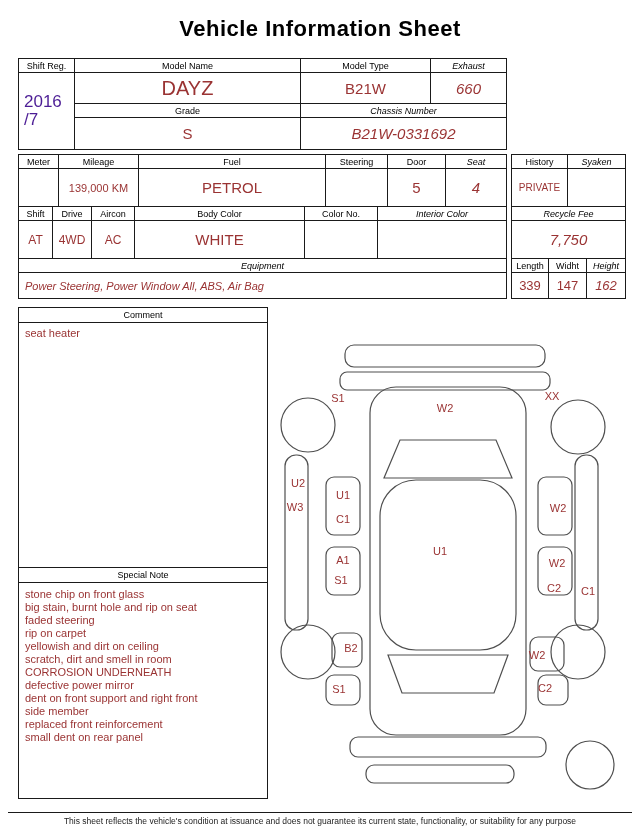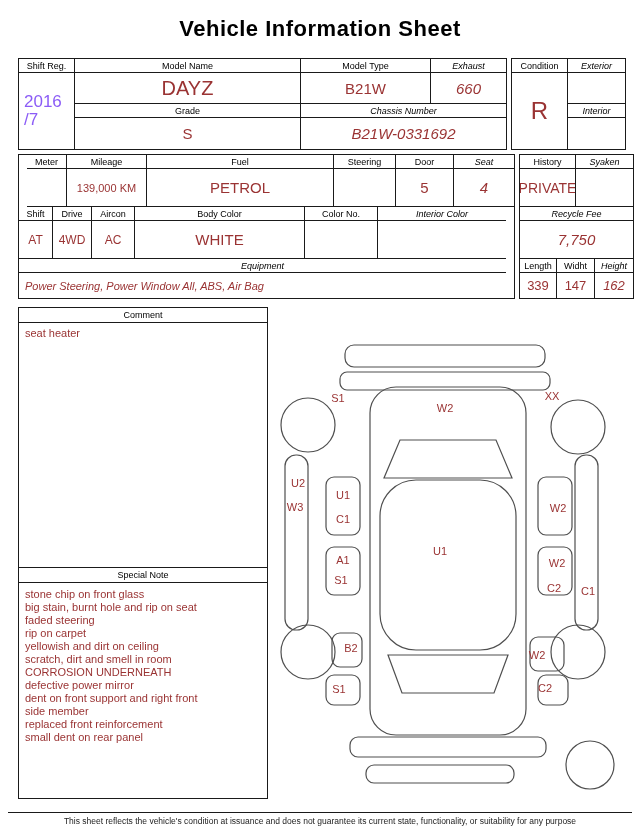--- a/index.html
+++ b/index.html
@@ -19,31 +19,31 @@
   .lbl { font-size: 9px; color: #000; }
   .val { color: #9a3333; }
 
   .block1 { position: absolute; top: 58px; left: 18px; display: flex; gap: 4px; }
   .g-top  { grid-template-columns: 56px 226px 130px 75px; grid-template-rows: 14px 31px 14px 31px; }
   .g-cond { grid-template-columns: 56px 57px; grid-template-rows: 14px 31px 14px 31px; }
 
   .block2 { position: absolute; top: 154px; left: 18px; display: flex; gap: 4px; }
   .bands { border: 1.5px solid #1a1a1a; background: #fff; }
   .band { display: grid; }
-  .b1 { grid-template-columns: 40px 80px 187px 62px 58px 60px; grid-template-rows: 14px 38px; margin-left: 8px; }
+  .b1 { grid-template-columns: 40px 80px 187px 62px 58px 60px; grid-template-rows: 14px 38px; }
   .b2 { grid-template-columns: 34px 39px 43px 170px 73px 128px; grid-template-rows: 14px 38px; }
   .b3 { grid-template-columns: 487px; grid-template-rows: 14px 25px; }
   .rb1 { grid-template-columns: 56px 57px; grid-template-rows: 14px 38px; }
   .rb2 { grid-template-columns: 113px; grid-template-rows: 14px 38px; }
   .rb3 { grid-template-columns: 37px 38px 38px; grid-template-rows: 14px 25px; }
 
-  .v-firstreg { font-size: 17px; color: #8b5cf6; line-height: 18px;
+  .v-firstreg { font-size: 17px; color: #4c1d95; line-height: 18px;
     justify-content: flex-start; padding-left: 5px; white-space: pre-line; }
   .v16 { font-size: 20px; } .v15 { font-size: 15px; } .v13 { font-size: 13px; }
-  .v12 { font-size: 12px; } .v11 { font-size: 11px; } .v10 { font-size: 14px; }
+  .v12 { font-size: 12px; } .v11 { font-size: 11px; } .v10 { font-size: 10px; }
   .v-cond { font-size: 24px; }
   .v-left { justify-content: flex-start; padding-left: 6px; }
 
   .leftcol { position: absolute; top: 307px; left: 18px; width: 250px; height: 492px;
     border: 1.5px solid #1a1a1a; background: #fff; }
   .box-header { height: 15px; border-bottom: 1px solid #1a1a1a; text-align: center;
     font-size: 9px; line-height: 14px; color: #000; }
   .comment-body { height: 245px; border-bottom: 1px solid #1a1a1a; padding: 4px 6px;
     font-size: 11px; color: #9a3333; }
   .notes { padding: 5px 6px; font-size: 11px; color: #9a3333; }
@@ -73,28 +73,20 @@
       <div class="cell lbl lastc" style="grid-area:1/4/2/5">Exhaust</div>
       <div class="cell v-firstreg lastr" style="grid-area:2/1/5/2">2016
 /7</div>
       <div class="cell val v16" style="grid-area:2/2/3/3">DAYZ</div>
       <div class="cell val v15" style="grid-area:2/3/3/4">B21W</div>
       <div class="cell val v15 lastc" style="grid-area:2/4/3/5">660</div>
       <div class="cell lbl" style="grid-area:3/2/4/3">Grade</div>
       <div class="cell lbl lastc" style="grid-area:3/3/4/5">Chassis Number</div>
       <div class="cell val v15 lastr" style="grid-area:4/2/5/3">S</div>
       <div class="cell val v15 lastc lastr" style="grid-area:4/3/5/5">B21W-0331692</div>
-    </div>
-    <div class="grid g-cond">
-      <div class="cell lbl" style="grid-area:1/1/2/2">Condition</div>
-      <div class="cell lbl lastc" style="grid-area:1/2/2/3">Exterior</div>
-      <div class="cell val v-cond lastr" style="grid-area:2/1/5/2">R</div>
-      <div class="cell lastc" style="grid-area:2/2/3/3"></div>
-      <div class="cell lbl lastc" style="grid-area:3/2/4/3">Interior</div>
-      <div class="cell lastc lastr" style="grid-area:4/2/5/3"></div>
     </div>
   </div>
 
   <div class="block2">
     <div class="bands">
       <div class="band b1">
         <div class="cell lbl">Meter</div>
         <div class="cell lbl">Mileage</div>
         <div class="cell lbl">Fuel</div>
         <div class="cell lbl">Steering</div>

